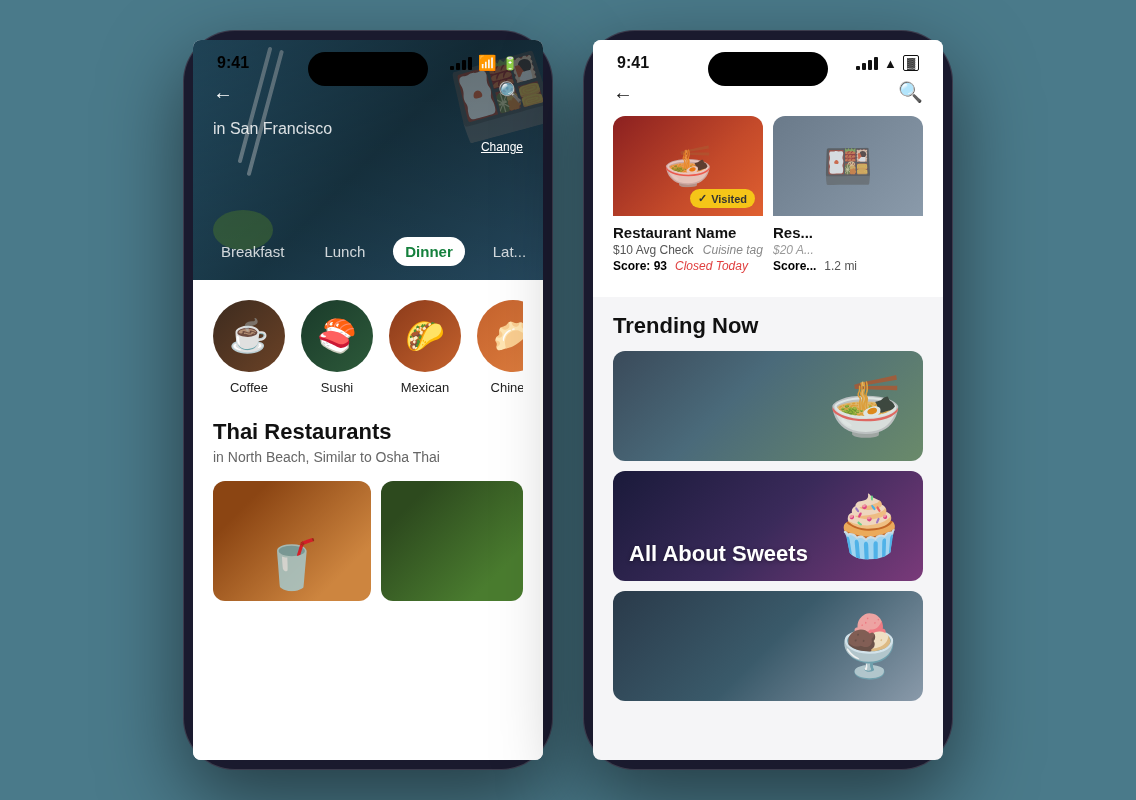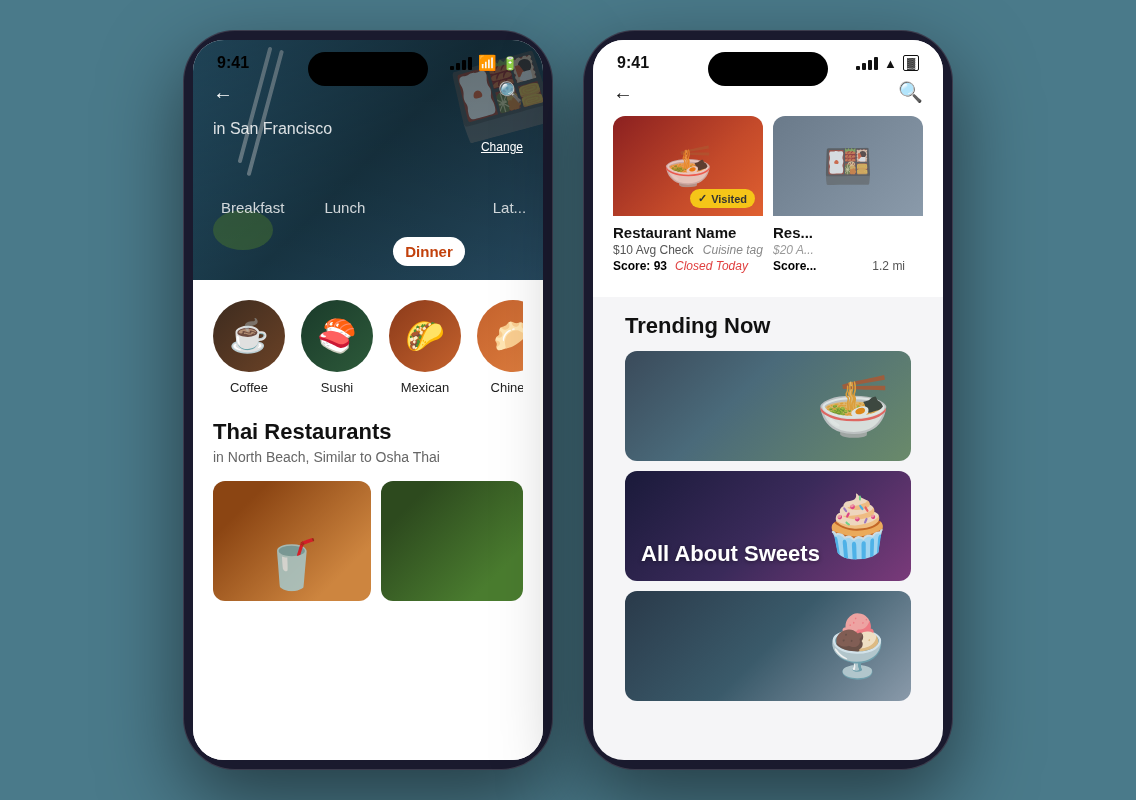--- a/index.html
+++ b/index.html
@@ -28,21 +28,21 @@
       background: #1a1a2e;
       border-radius: 52px;
       padding: 10px;
       box-shadow: 0 30px 80px rgba(0,0,0,0.5), inset 0 0 0 1px rgba(255,255,255,0.15);
       position: relative;
     }
 
     .phone-inner {
       width: 100%;
       height: 100%;
-      border-radius: 31px;
+      border-radius: 8px;
       overflow: hidden;
       background: #fff;
       position: relative;
     }
 
     
     .dynamic-island {
       position: absolute;
       top: 12px;
       left: 50%;
@@ -141,21 +141,21 @@
       top: 60px;
       color: #fff;
       font-size: 12px;
       font-weight: 500;
       text-decoration: underline;
     }
 
     
     .meal-tabs {
       display: flex;
-      align-items: flex-start;
+      align-items: flex-end;
       padding: 0 16px;
       gap: 16px;
       margin-top: 12px;
       position: absolute;
       bottom: 14px;
       left: 0;
       right: 0;
     }
 
     .meal-tab {
@@ -163,21 +163,21 @@
       font-size: 15px;
       font-weight: 500;
       cursor: pointer;
       padding: 6px 12px;
       border-radius: 20px;
       white-space: nowrap;
     }
 
     .meal-tab.active {
       background: #fff;
-      color: #c2410c;
+      color: #15803d;
       font-weight: 700;
       margin-top: 44px;
     }
 
     
     .scroll-content {
       background: #fff;
       padding: 20px 20px 0;
       overflow-y: auto;
       height: calc(100% - 58px);
@@ -331,21 +331,21 @@
       gap: 8px;
       margin-top: 2px;
       font-size: 12px;
     }
 
     .score-green { color: #000000; font-weight: 600; }
     .score-red { color: #e04040; font-style: italic; }
 
     
     .trending-section {
-      padding: 16px 32px 0;
+      padding: 16px 20px 0;
     }
 
     .trending-title {
       font-size: 22px;
       font-weight: 800;
       color: #111;
       margin-bottom: 12px;
     }
 
     .trending-card {
@@ -483,21 +483,20 @@
 
     .rest-meta2 {
       font-size: 12px;
       color: #999;
       font-style: italic;
     }
 
     .rest-dist {
       font-size: 12px;
       color: #555;
-      margin-left: 48px;
     }
   </style>
 </head>
 <body>
 
 <div class="phones-container">
 
   <div class="phone">
     <div class="phone-inner">
       <div class="dynamic-island"></div>

